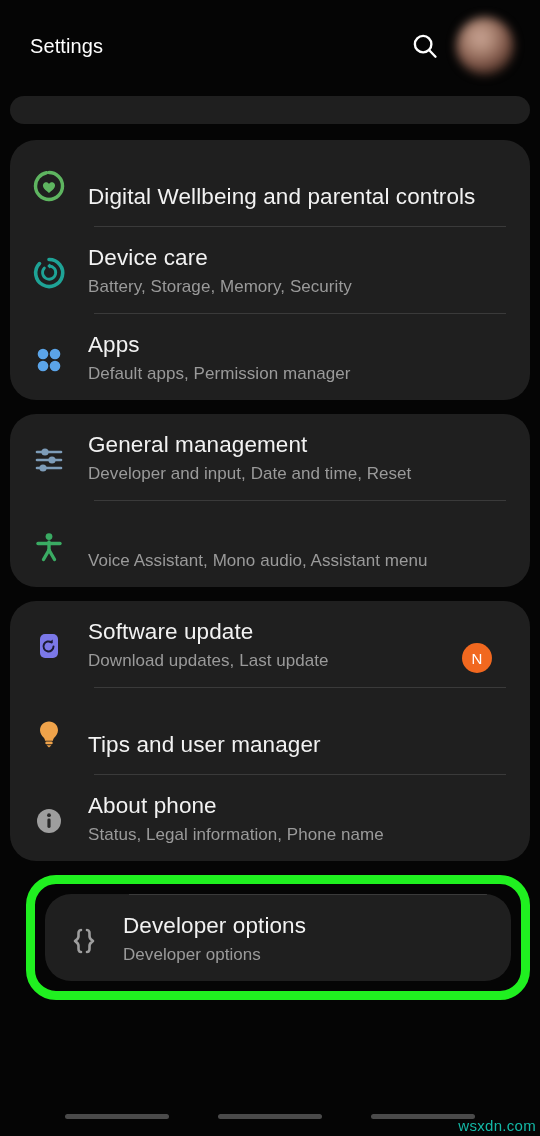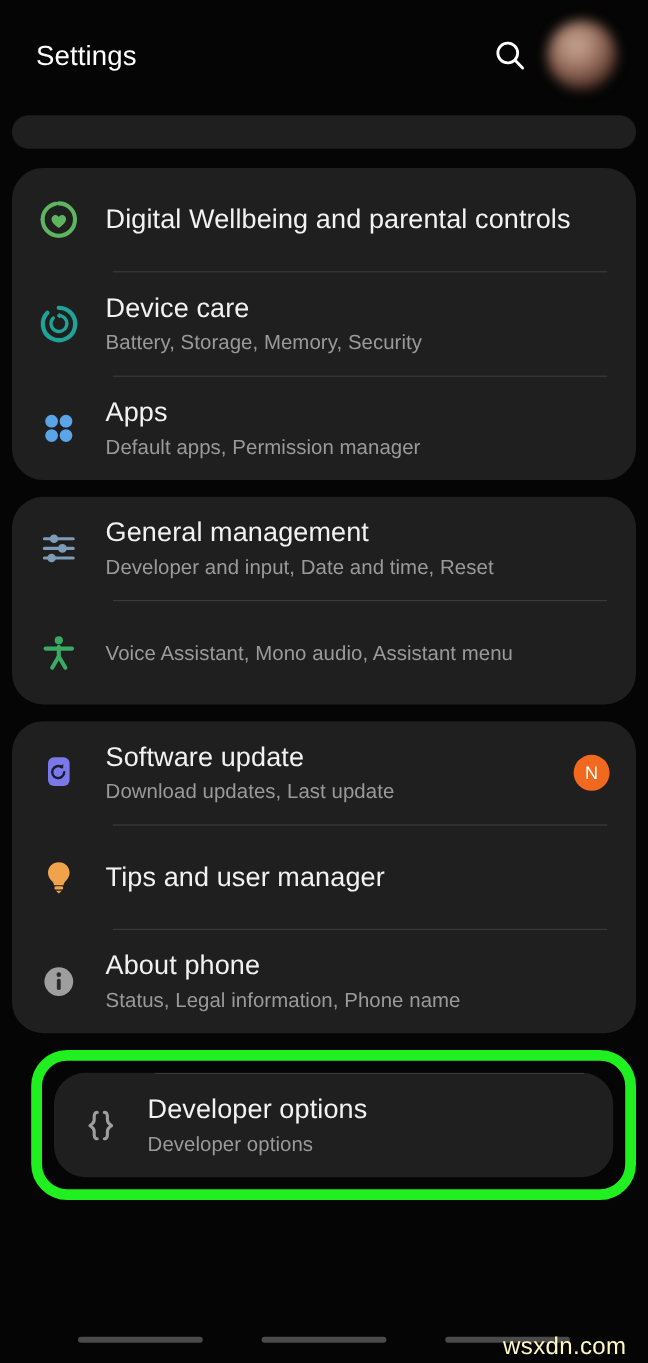--- a/index.html
+++ b/index.html
@@ -25,21 +25,21 @@
     position: relative;
     height: 92px;
     display: flex;
     align-items: center;
     padding: 0 26px 0 30px;
     background: #050505;
   }
   .header-title {
     flex: 1;
     color: #ffffff;
-    font-size: 23px;
+    font-size: 20px;
     font-weight: 400;
     letter-spacing: 0.1px;
   }
   .header-actions {
     display: flex;
     align-items: center;
     gap: 14px;
   }
   .search-icon {
     width: 34px;
@@ -76,22 +76,22 @@
   .card-clipped {
     background: #1f1f1f;
     border-radius: 26px;
     height: 28px;
     margin: 4px 0 16px 0;
   }
 
   .row {
     position: relative;
     display: flex;
-    align-items: center;
-    padding: 14px 14px 14px 0;
+    align-items: flex-end;
+    padding: 14px 30px 14px 0;
     min-height: 86px;
     cursor: pointer;
   }
   .row-icon {
     flex: 0 0 78px;
     height: 52px;
     display: flex;
     align-items: center;
     justify-content: center;
   }
@@ -169,24 +169,24 @@
   .nav-pill {
     width: 104px;
     height: 5px;
     border-radius: 3px;
     background: #4a4a4a;
     cursor: pointer;
   }
 
   .watermark {
     position: absolute;
-    right: 18px;
+    right: 4px;
     bottom: 2px;
-    color: #fef9c3;
-    font-size: 20px;
+    color: #14b8a6;
+    font-size: 15px;
     letter-spacing: 0.3px;
     pointer-events: none;
   }
 
   svg { display: block; }
 </style>
 </head>
 <body>
 
 <div id="screen">

